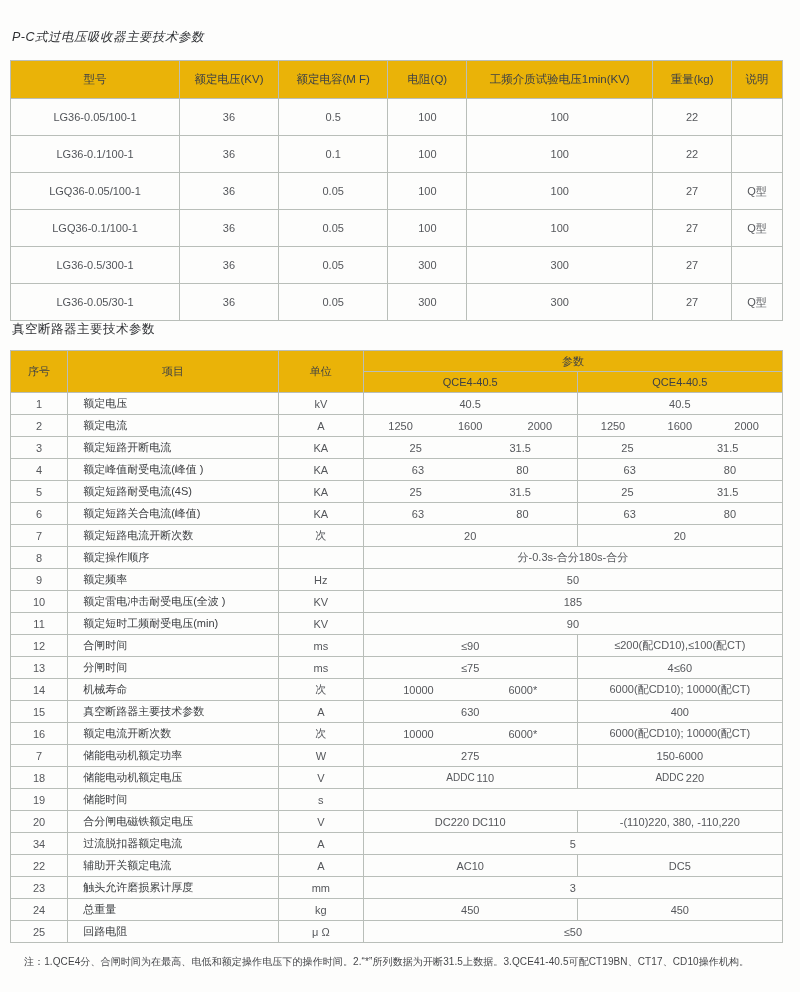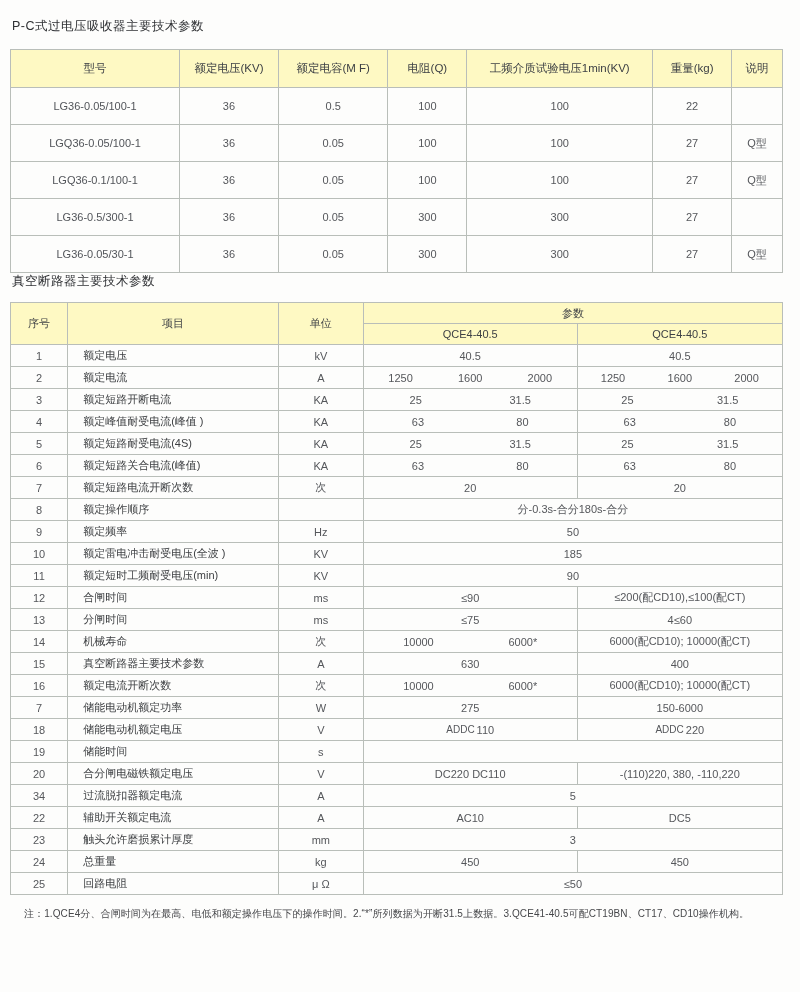--- a/index.html
+++ b/index.html
@@ -7,26 +7,26 @@
   body {
     width: 800px; height: 992px;
     background: #fdfdfc;
     font-family: "Liberation Sans", "DejaVu Sans", sans-serif;
   }
   .page { width: 800px; height: 992px; padding: 6px 17px 0 10px; }
   .sec-title {
     font-size: 12.5px; color: #2f3134; letter-spacing: 0.5px;
     margin: 0 0 0 2px; line-height: 16px;
   }
-  .title1 { margin-top: 12px; }
+  .title1 { margin-top: 23px; font-style: italic; }
   .title2 { }
   table { width: 100%; border-collapse: collapse; table-layout: fixed; }
   th, td { border: 1px solid #b9beb9; overflow: hidden; white-space: nowrap; }
   th {
-    background: #fef9c3; font-weight: normal; text-align: center;
+    background: #eab308; font-weight: normal; text-align: center;
     font-size: 11.5px; color: #3e4145; margin-left: 28px;
   }
   td { text-align: center; font-size: 11px; color: #55575b; padding: 0 2px; }
   #table1 { margin-top: 15px; }
   #table1 th { height: 38px; }
   #table1 td { height: 37px; }
   #table1 td.model-cell { color: #515459; }
   #table2 { margin-top: 13px; }
   #table2 th { height: 21px; font-size: 11px; }
   #table2 td { height: 22px; }
@@ -74,20 +74,29 @@
         <tr>
           <td class="model-cell">LG36-0.05/100-1</td>
           <td>36</td>
           <td>0.5</td>
           <td>100</td>
           <td>100</td>
           <td>22</td>
           <td></td>
         </tr>
         <tr>
+          <td class="model-cell">LG36-0.1/100-1</td>
+          <td>36</td>
+          <td>0.1</td>
+          <td>100</td>
+          <td>100</td>
+          <td>22</td>
+          <td></td>
+        </tr>
+        <tr>
           <td class="model-cell">LGQ36-0.05/100-1</td>
           <td>36</td>
           <td>0.05</td>
           <td>100</td>
           <td>100</td>
           <td>27</td>
           <td>Q型</td>
         </tr>
         <tr>
           <td class="model-cell">LGQ36-0.1/100-1</td>

